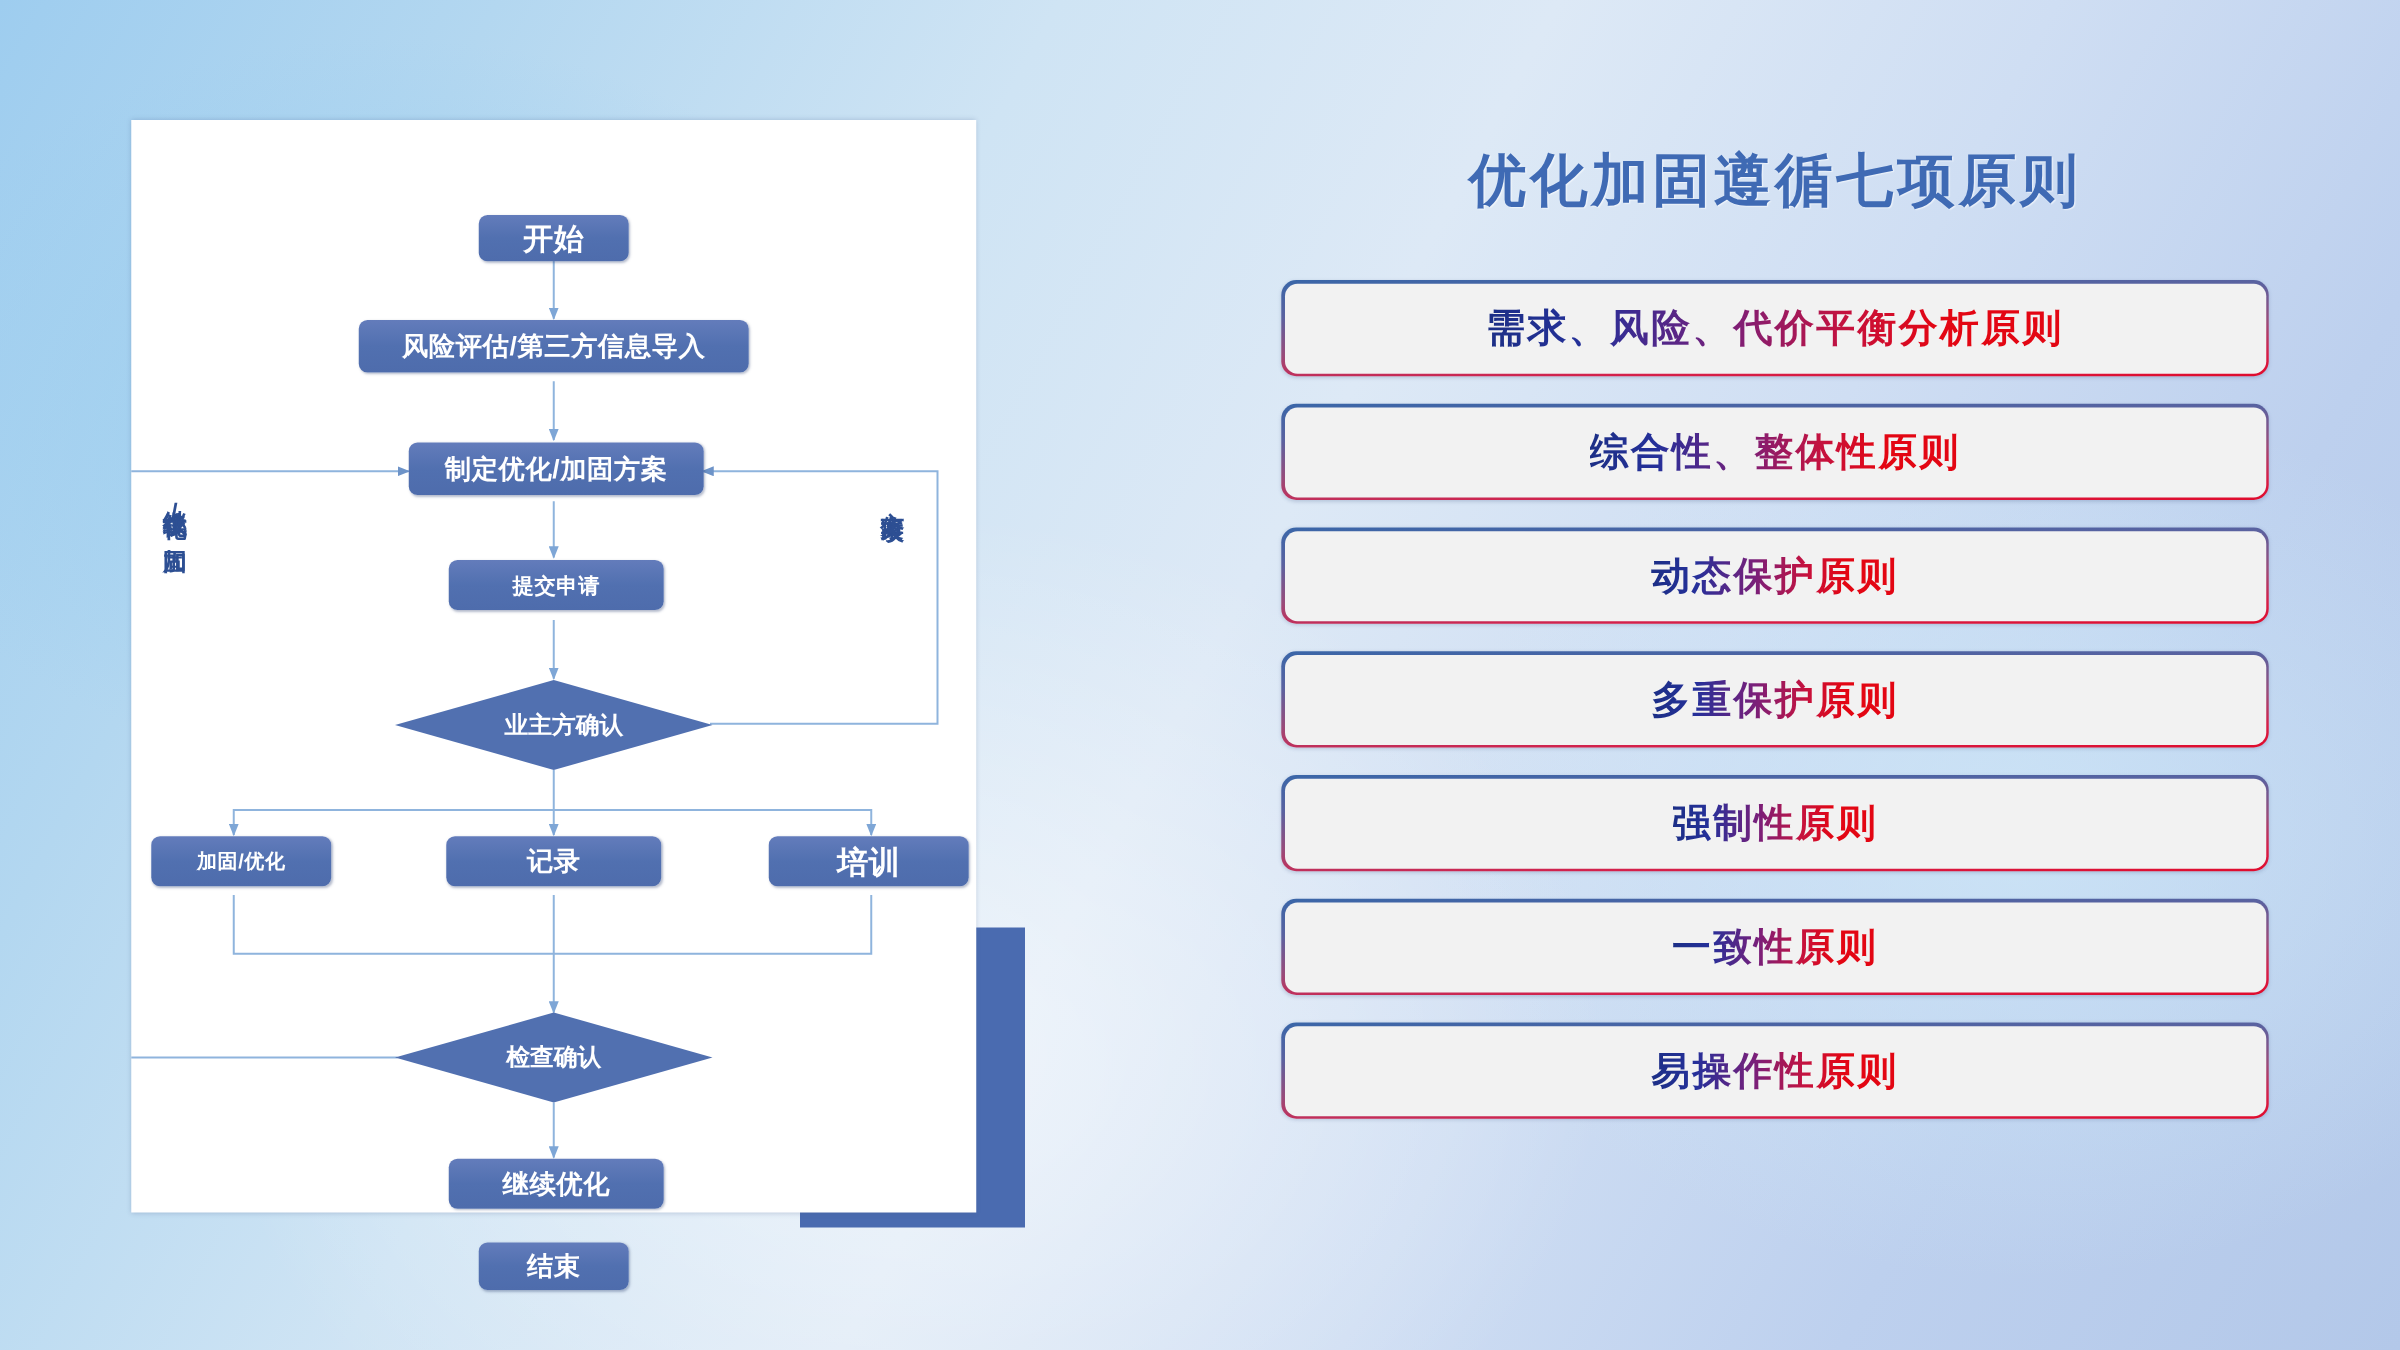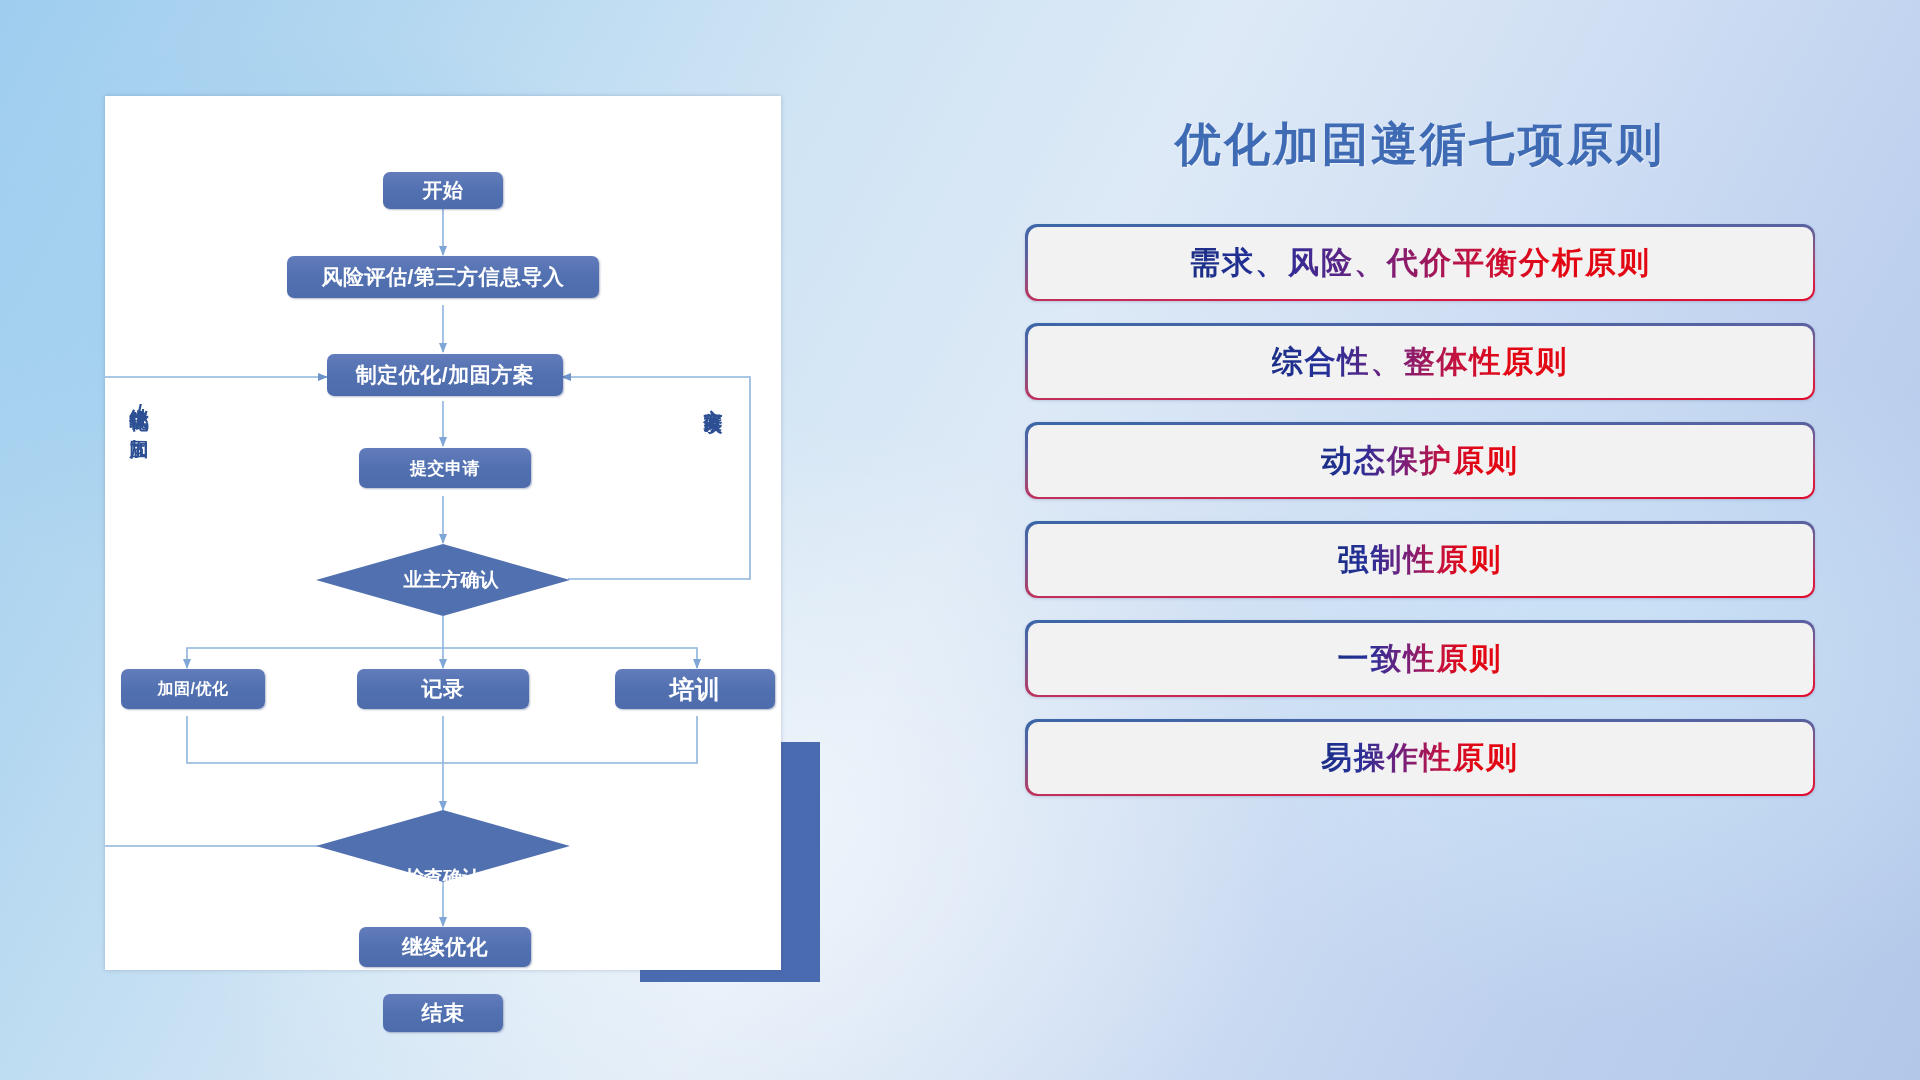--- a/index.html
+++ b/index.html
@@ -185,37 +185,37 @@
 
         <path d="M463,483 L645,483 L645,281 L457,281" marker-end="url(#arwL)"></path>
       </g>
 
       <g fill="#5170b0" stroke="none">
         <polygon points="338,448 465,484 338,520 211,484"></polygon>
         <polygon points="338,714 465,750 338,786 211,750"></polygon>
       </g>
     </svg>
 
-    <div class="nodebox" style="left:278px; top:76px; width:120px; height:37px; font-size:20px;">开始</div>
+    <div class="nodebox" style="left:278px; top:76px; width:120px; height:37px; font-size:24px;">开始</div>
 
     <div class="nodebox" style="left:182px; top:160px; width:312px; height:42px; font-size:21px;">风险评估/第三方信息导入</div>
 
     <div class="nodebox" style="left:222px; top:258px; width:236px; height:42px; font-size:21px;">制定优化/加固方案</div>
 
     <div class="nodebox" style="left:254px; top:352px; width:172px; height:40px; font-size:17px;">提交申请</div>
 
     <div class="diamond-label" style="left:256px; top:468px; width:180px; height:32px; font-size:19px;">业主方确认</div>
 
     <div class="nodebox" style="left:16px; top:573px; width:144px; height:40px; font-size:16px;">加固/优化</div>
 
     <div class="nodebox" style="left:252px; top:573px; width:172px; height:40px; font-size:21px;">记录</div>
 
     <div class="nodebox" style="left:510px; top:573px; width:160px; height:40px; font-size:25px;">培训</div>
 
-    <div class="diamond-label" style="left:253px; top:734px; width:170px; height:32px; font-size:19px;margin-top:32px;">检查确认</div>
+    <div class="diamond-label" style="left:253px; top:734px; width:170px; height:32px; font-size:19px;">检查确认</div>
 
     <div class="nodebox" style="left:254px; top:831px; width:172px; height:40px; font-size:21px;">继续优化</div>
 
     <div class="nodebox" style="left:278px; top:898px; width:120px; height:38px; font-size:21px;">结束</div>
 
     <div class="vlabel" style="left:24px; top:296px; font-size:19px;">继续优化/加固</div>
 
     <div class="vlabel" style="left:598px; top:298px; font-size:19px;">方案修改</div>
   </div>
 
@@ -236,20 +236,25 @@
           <span class="card-text">综合性、整体性原则</span>
         </div>
       </div>
 
       <div class="card">
         <div class="card-inner">
           <span class="card-text">动态保护原则</span>
         </div>
       </div>
 
+      <div class="card">
+        <div class="card-inner">
+          <span class="card-text">多重保护原则</span>
+        </div>
+      </div>
 
       <div class="card">
         <div class="card-inner">
           <span class="card-text">强制性原则</span>
         </div>
       </div>
 
       <div class="card">
         <div class="card-inner">
           <span class="card-text">一致性原则</span>

